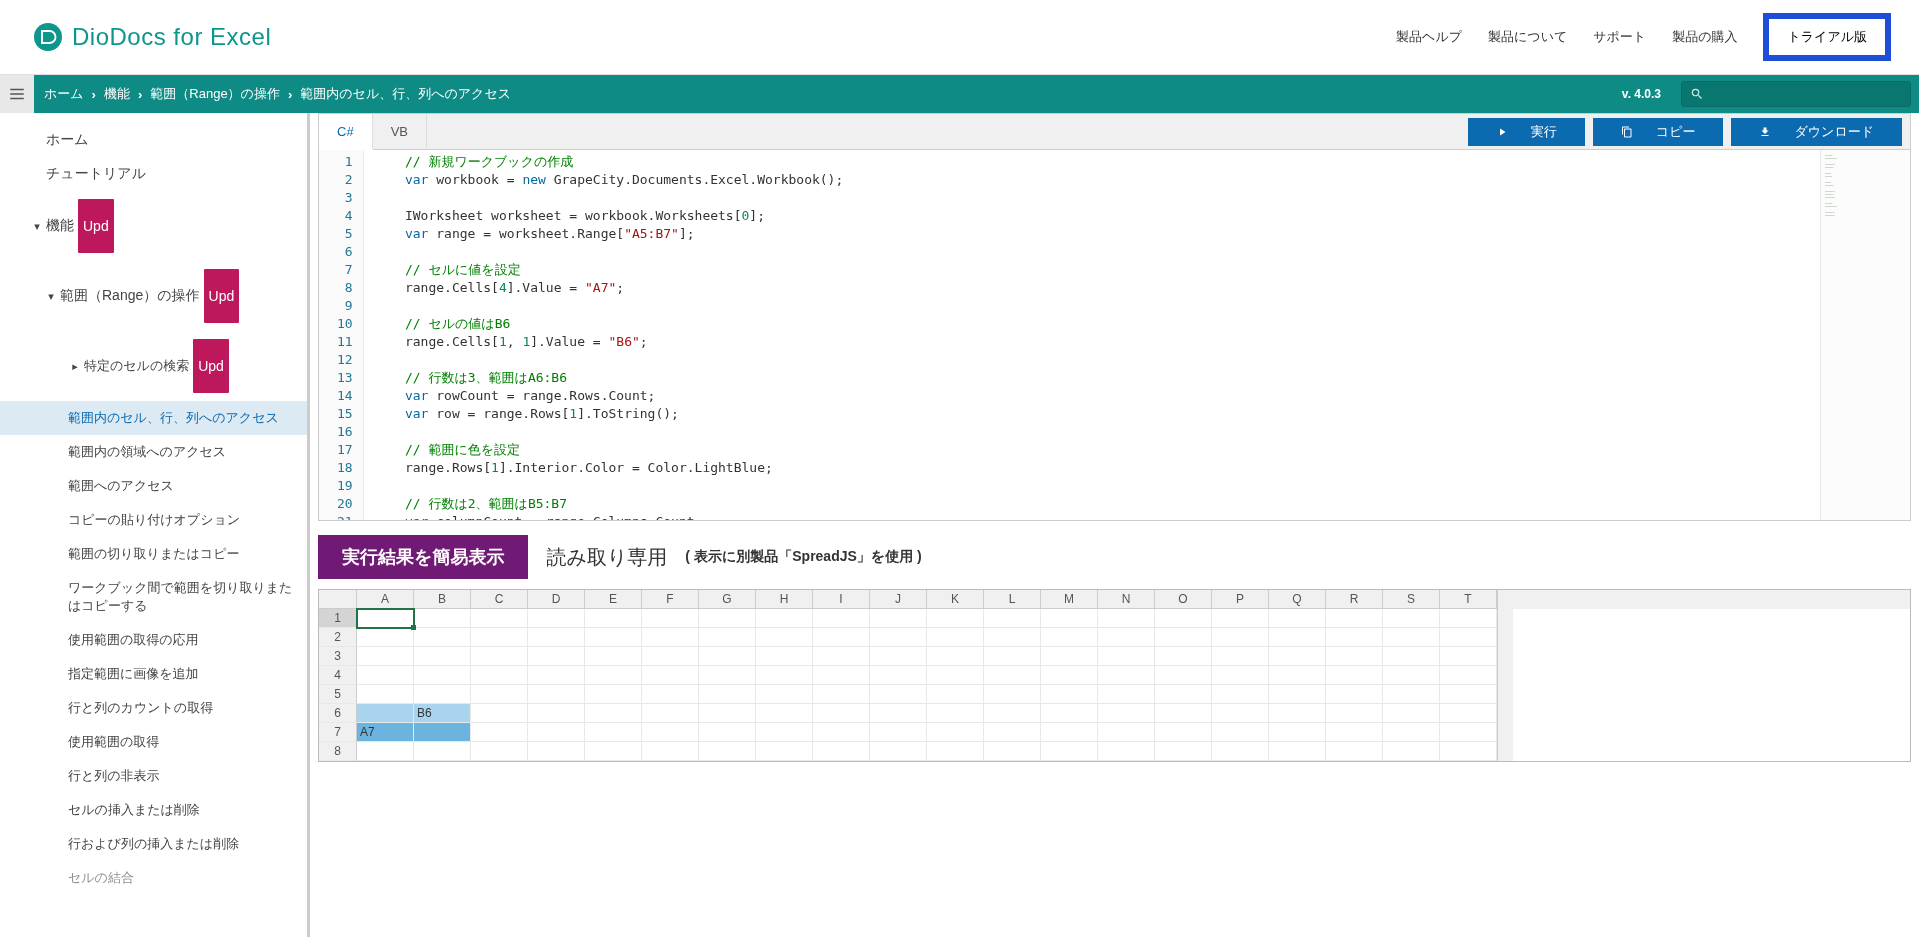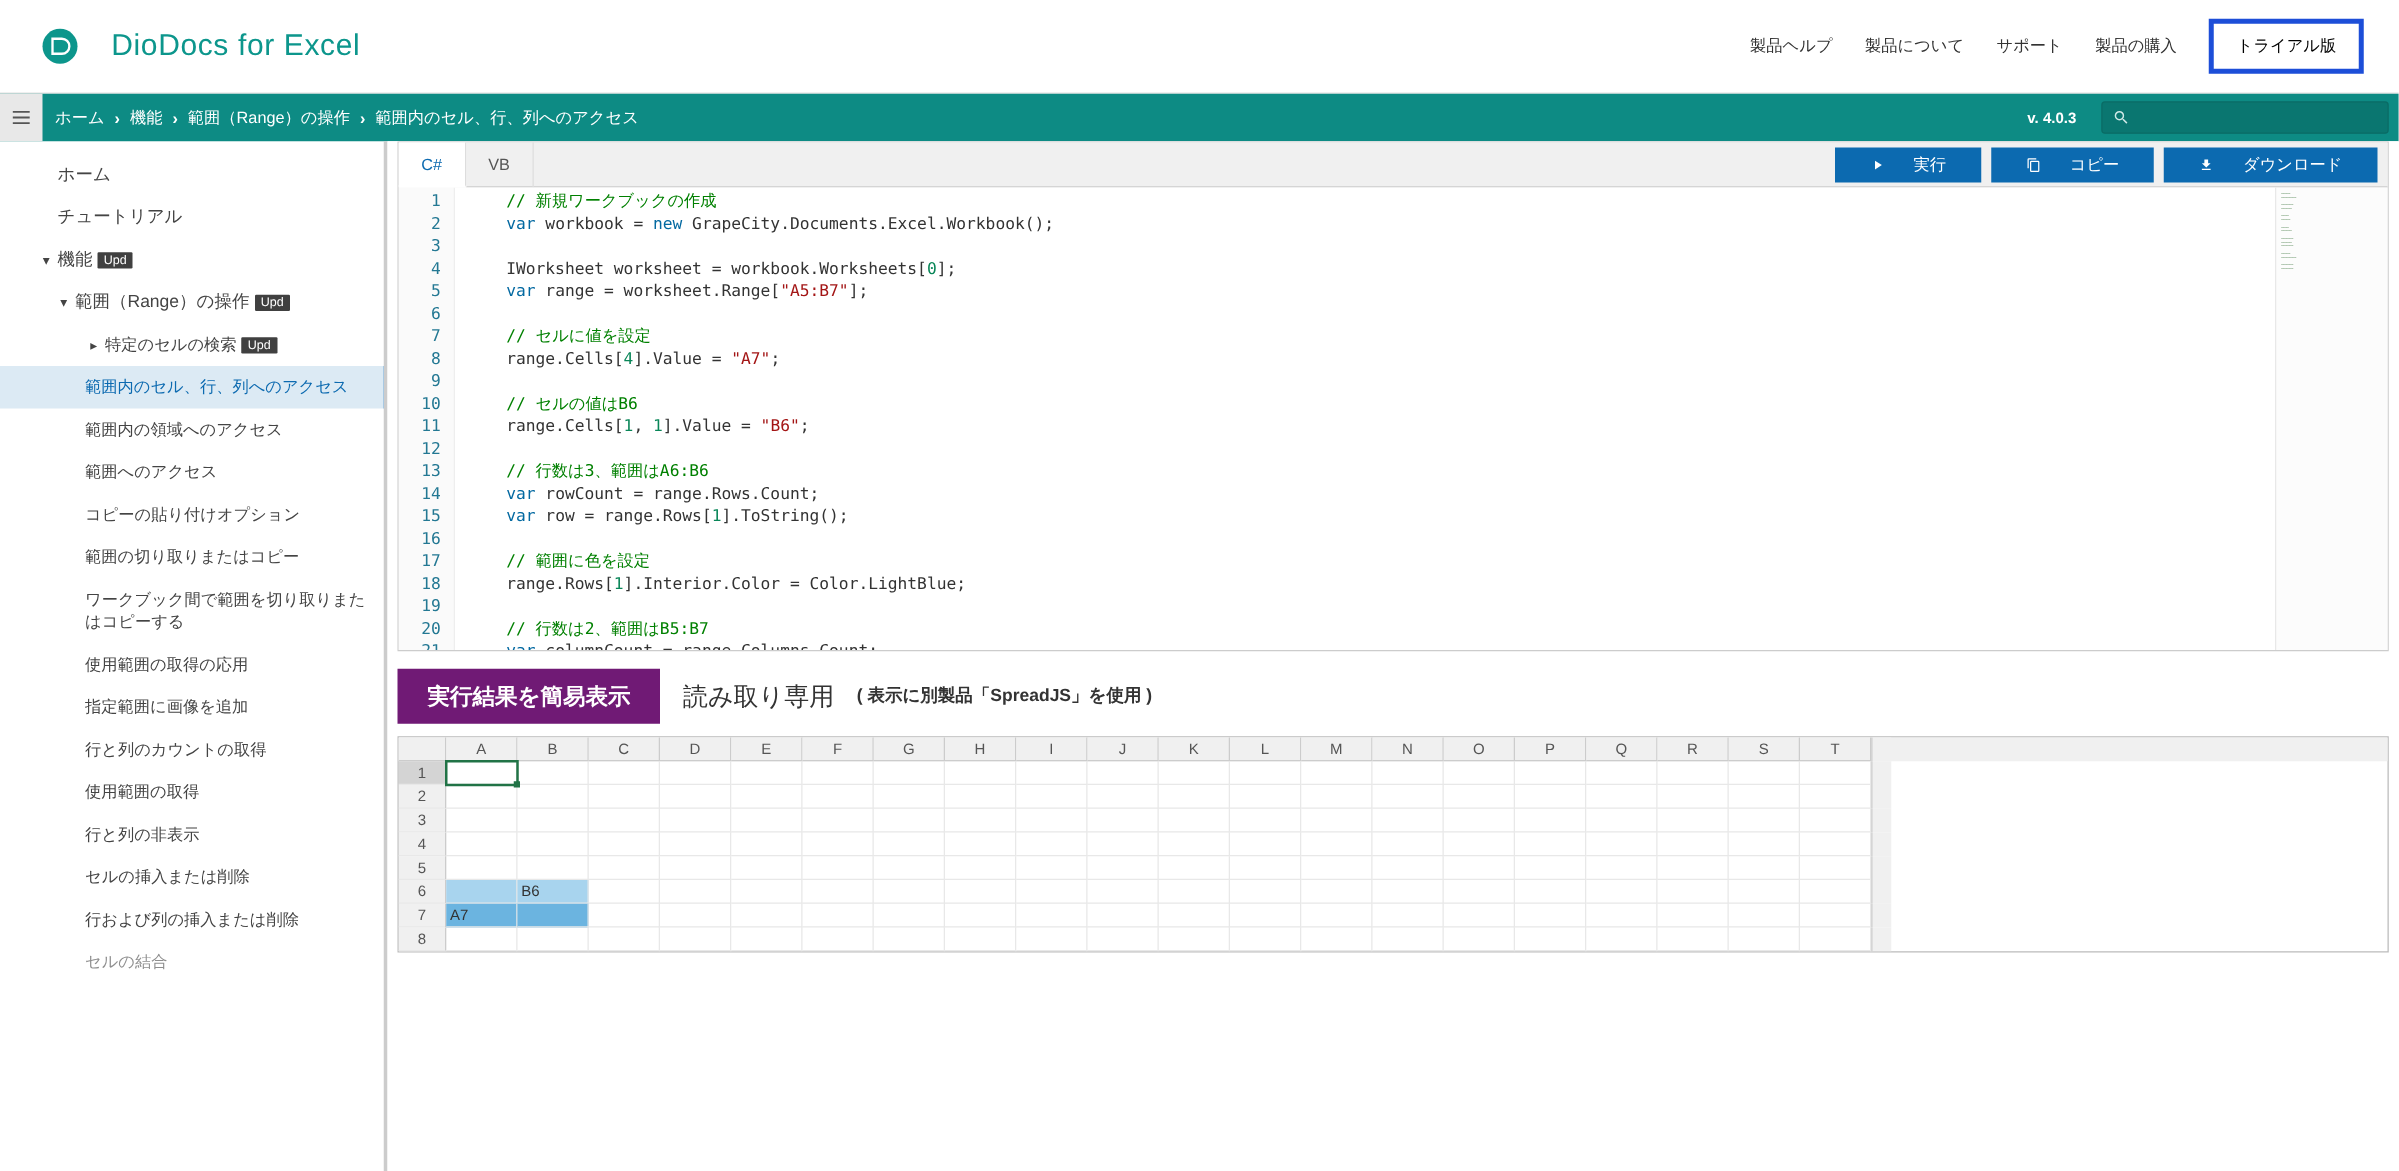--- a/index.html
+++ b/index.html
@@ -1,25 +1,25 @@
 <!DOCTYPE html>
 <html><head>
 <meta charset="utf-8">
 <style>
 * { margin: 0; padding: 0; box-sizing: border-box; }
 body { font-family: "Meiryo", "Yu Gothic", "Hiragino Sans", sans-serif; font-size: 13px; color: #333; background: #fff; overflow: hidden; }
 
 
 .top-header { height: 75px; display: flex; align-items: center; padding: 0 28px 0 34px; border-bottom: 1px solid #e0e0e0; }
-.logo-wrap { display: flex; align-items: center; gap: 27px; }
+.logo-wrap { display: flex; align-items: center; gap: 10px; }
 .logo-icon { width: 28px; height: 28px; background: #0c968c; border-radius: 50%; display: flex; align-items: center; justify-content: center; color: #fff; font-weight: bold; font-size: 18px; }
 .logo-text { color: #0c968c; font-size: 24px; font-weight: 400; letter-spacing: .5px; }
 .top-nav { margin-left: auto; display: flex; align-items: center; gap: 26px; }
 .top-nav a { color: #333; text-decoration: none; font-size: 13px; }
-.trial-btn { border: 4px solid #1d4ed8; padding: 9px 18px; background: #fff; cursor: pointer; font-size: 13px; }
+.trial-btn { border: 6px solid #1d4ed8; padding: 9px 18px; background: #fff; cursor: pointer; font-size: 13px; }
 
 
 .teal-bar { height: 38px; background: #0d8b84; display: flex; align-items: center; color: #fff; font-size: 13px; }
 .hamburger { width: 34px; display:flex; align-items:center; justify-content:center; height: 38px; cursor: pointer; color:#555; background:#e8e8e8; }
 .hamburger svg { width:18px; height:18px; }
 .breadcrumb { display: flex; align-items: center; gap: 8px; padding-left: 10px; }
 .breadcrumb a { color: #fff; text-decoration: none; }
 .breadcrumb .sep { color: #fff; font-weight:bold; }
 .version { margin-left: auto; padding-right: 20px; font-size: 12px; font-weight:bold; }
 .search-box { width: 230px; height: 26px; background: #0a7670; border: 1px solid #0a6b65; border-radius: 3px; margin-right: 8px; display: flex; align-items: center; padding: 0 8px; }
@@ -27,21 +27,21 @@
 
 
 .layout { display: flex; height: calc(100vh - 113px); }
 .sidebar { width: 310px; overflow-y: auto; padding: 10px 0; border-right: 3px solid #ccc; }
 .sidebar::-webkit-scrollbar { width: 8px; }
 .side-item { display: flex; align-items: center; padding: 8px 10px 8px 30px; cursor: pointer; font-size: 14px; color: #444; }
 .side-item .arrow { width:14px; display:inline-flex; align-items:center; justify-content:center; margin-right:2px; font-size:11px; }
 .side-item.lvl2 { padding-left: 44px; }
 .side-item.lvl3 { padding-left: 68px; font-size: 13px; }
 .side-item.active { background: #dceaf4; color: #0c6ab0; border-right: 3px solid #0c6ab0; margin-right:-3px; }
-.upd-badge { background: #404040; color: #fff; font-size: 10px; padding: 1px 5px; margin-left: 4px; border-radius:1px; }
+.upd-badge { background: #be185d; color: #fff; font-size: 14px; padding: 19px 5px; margin-left: 4px; border-radius:1px; }
 
 
 .main { flex: 1; overflow-y: auto; padding: 0 8px; background: #fff; }
 .code-section { border: 1px solid #ccc; position:relative; }
 .code-tabs { display: flex; align-items: center; background: #f0f0f0; border-bottom: 1px solid #ccc; height: 36px; }
 .code-tab { padding: 0 18px; height:36px; display:flex; align-items:center; cursor: pointer; color: #555; font-size:13px; border-right:1px solid #ddd; }
 .code-tab.active { background: #fff; color: #0c6ab0; border-bottom: 2px solid #fff; margin-bottom:-1px; }
 .code-actions { margin-left: auto; display: flex; gap: 8px; padding-right: 8px; }
 .act-btn { background: #0c6ab0; color: #fff; border: none; padding: 5px 28px; font-size: 13px; cursor: pointer; display: flex; align-items: center; gap: 23px; }
 .act-btn svg { width: 12px; height: 12px; fill: #fff; }

